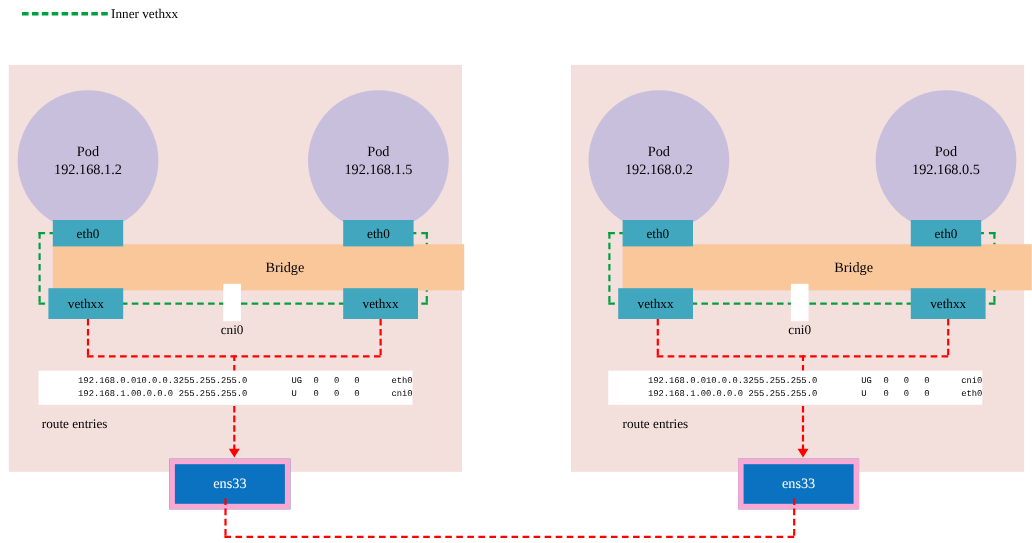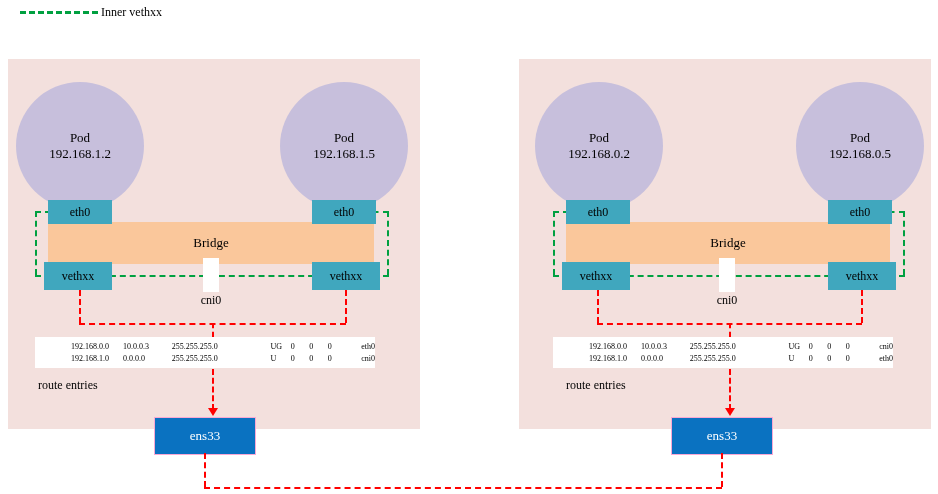--- a/index.html
+++ b/index.html
@@ -17,44 +17,44 @@
 
   
   .host{position:absolute;background:#F3E0DD;}
 
   .pod{position:absolute;border-radius:50%;background:#C7BFDC;
        display:flex;flex-direction:column;align-items:center;justify-content:center;
        font-size:13px;line-height:1.25;text-align:center;}
   .pod span{display:block;}
 
   .bridge{position:absolute;background:#FAC79B;display:flex;
-          align-items:center;justify-content:center;font-size:13px;}
+          align-items:center;justify-content:center;font-size:13px;padding-left:48px;}
 
   .nic{position:absolute;background:#40A7BE;display:flex;align-items:center;
        justify-content:center;font-size:12px;color:#000;}
 
   .cni-gap{position:absolute;background:#FFFFFF;}
   .cni-label{position:absolute;font-size:12px;text-align:center;}
 
   .route-table{position:absolute;background:#FFFFFF;display:flex;
                flex-direction:column;justify-content:center;}
   .route-table .rrow{display:flex;font-size:8px;line-height:1.45;
-                     font-family:Liberation Serif, serif;
+                     font-family:Liberation Mono, monospace;
                      white-space:nowrap;justify-content:flex-end;}
   .route-table .rrow i{font-style:normal;display:inline-block;text-align:left;}
   .c0{width:62px;padding-left:36px;}
   .c1{width:46px;}
-  .c2{width:70px;margin-left:10px;}
+  .c2{width:70px;}
   .c3{width:24px;margin-left:40px;}
   .c4{width:22px;}
   .c5{width:22px;}
   .c6{width:40px;}
   .route-caption{position:absolute;font-size:12px;white-space:nowrap;}
 
-  .ens{position:absolute;background:#0A72C1;border:1px solid #f9a8d4;
+  .ens{position:absolute;background:#0A72C1;border:5px solid #f9a8d4;
        display:flex;align-items:center;justify-content:center;
        color:#ffffff;font-size:13px;
        font-family:"Liberation Serif","DejaVu Serif",serif;}
 
   
   .h-green{position:absolute;height:0;border-top:2px dashed #00A040;}
   .v-green{position:absolute;width:0;border-left:2px dashed #00A040;}
   .h-red{position:absolute;height:0;border-top:2px dashed #FF0000;}
   .v-red{position:absolute;width:0;border-left:2px dashed #FF0000;}
 

